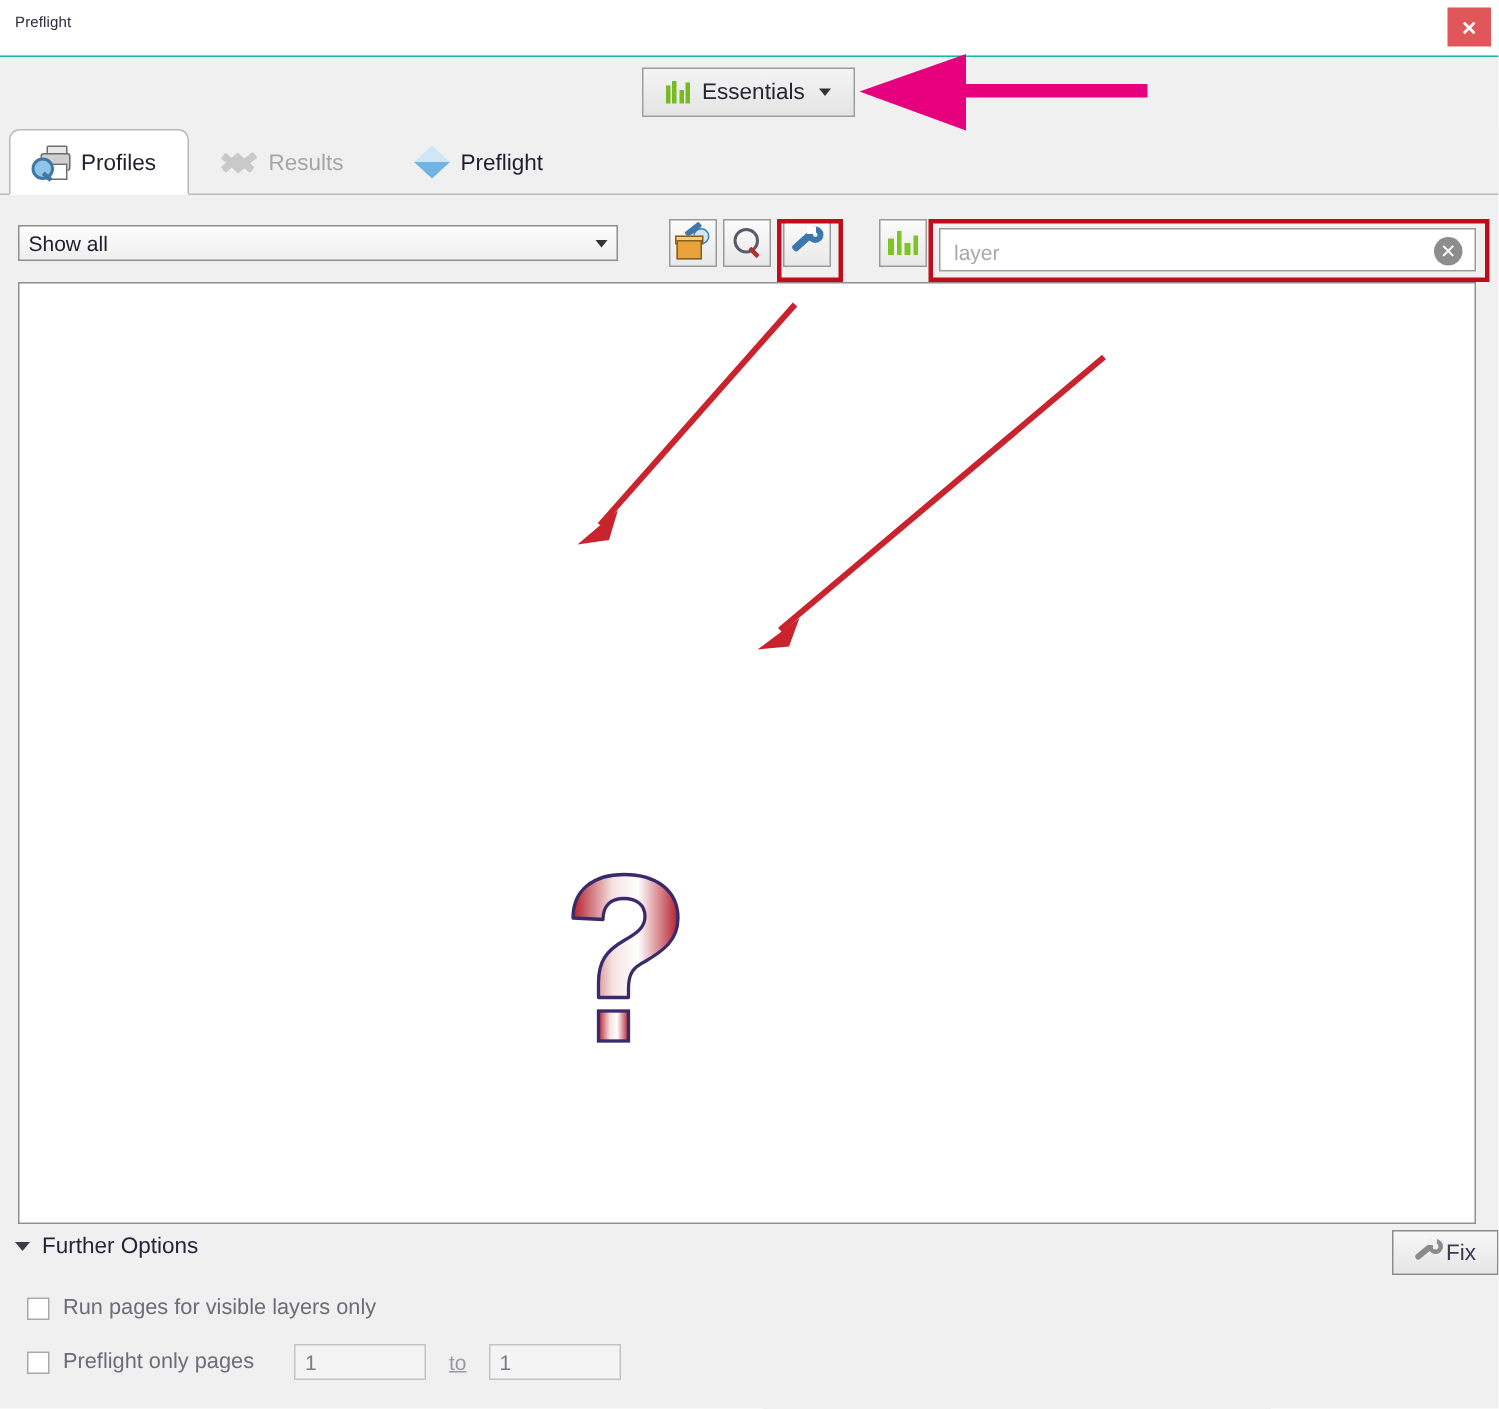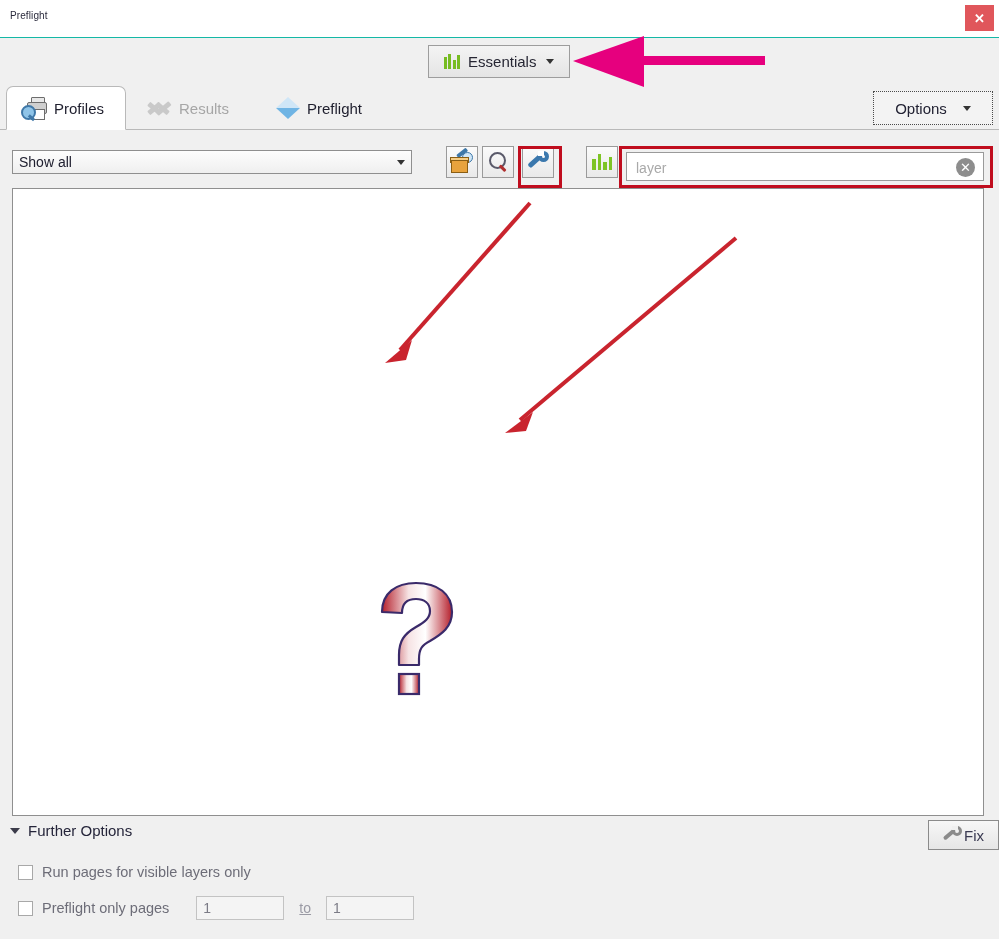--- a/index.html
+++ b/index.html
@@ -283,24 +283,20 @@
 
     <div class="tab t-standards">
       <span class="ico-diamond">
         <span class="top"></span>
           <span class="bot"></span>
       </span>
       <span>Preflight</span>
     </div>
   </div>
 
-  <div class="options-btn">
-    <span class="lbl">Options</span>
-    <span class="caret-dn"></span>
-  </div>
 
   <div class="filterrow">
 
     <div class="combo">
       <span class="val">Show all</span>
       <span class="arrowbox">
         <span class="caret-dn"></span>
       </span>
     </div>
 

